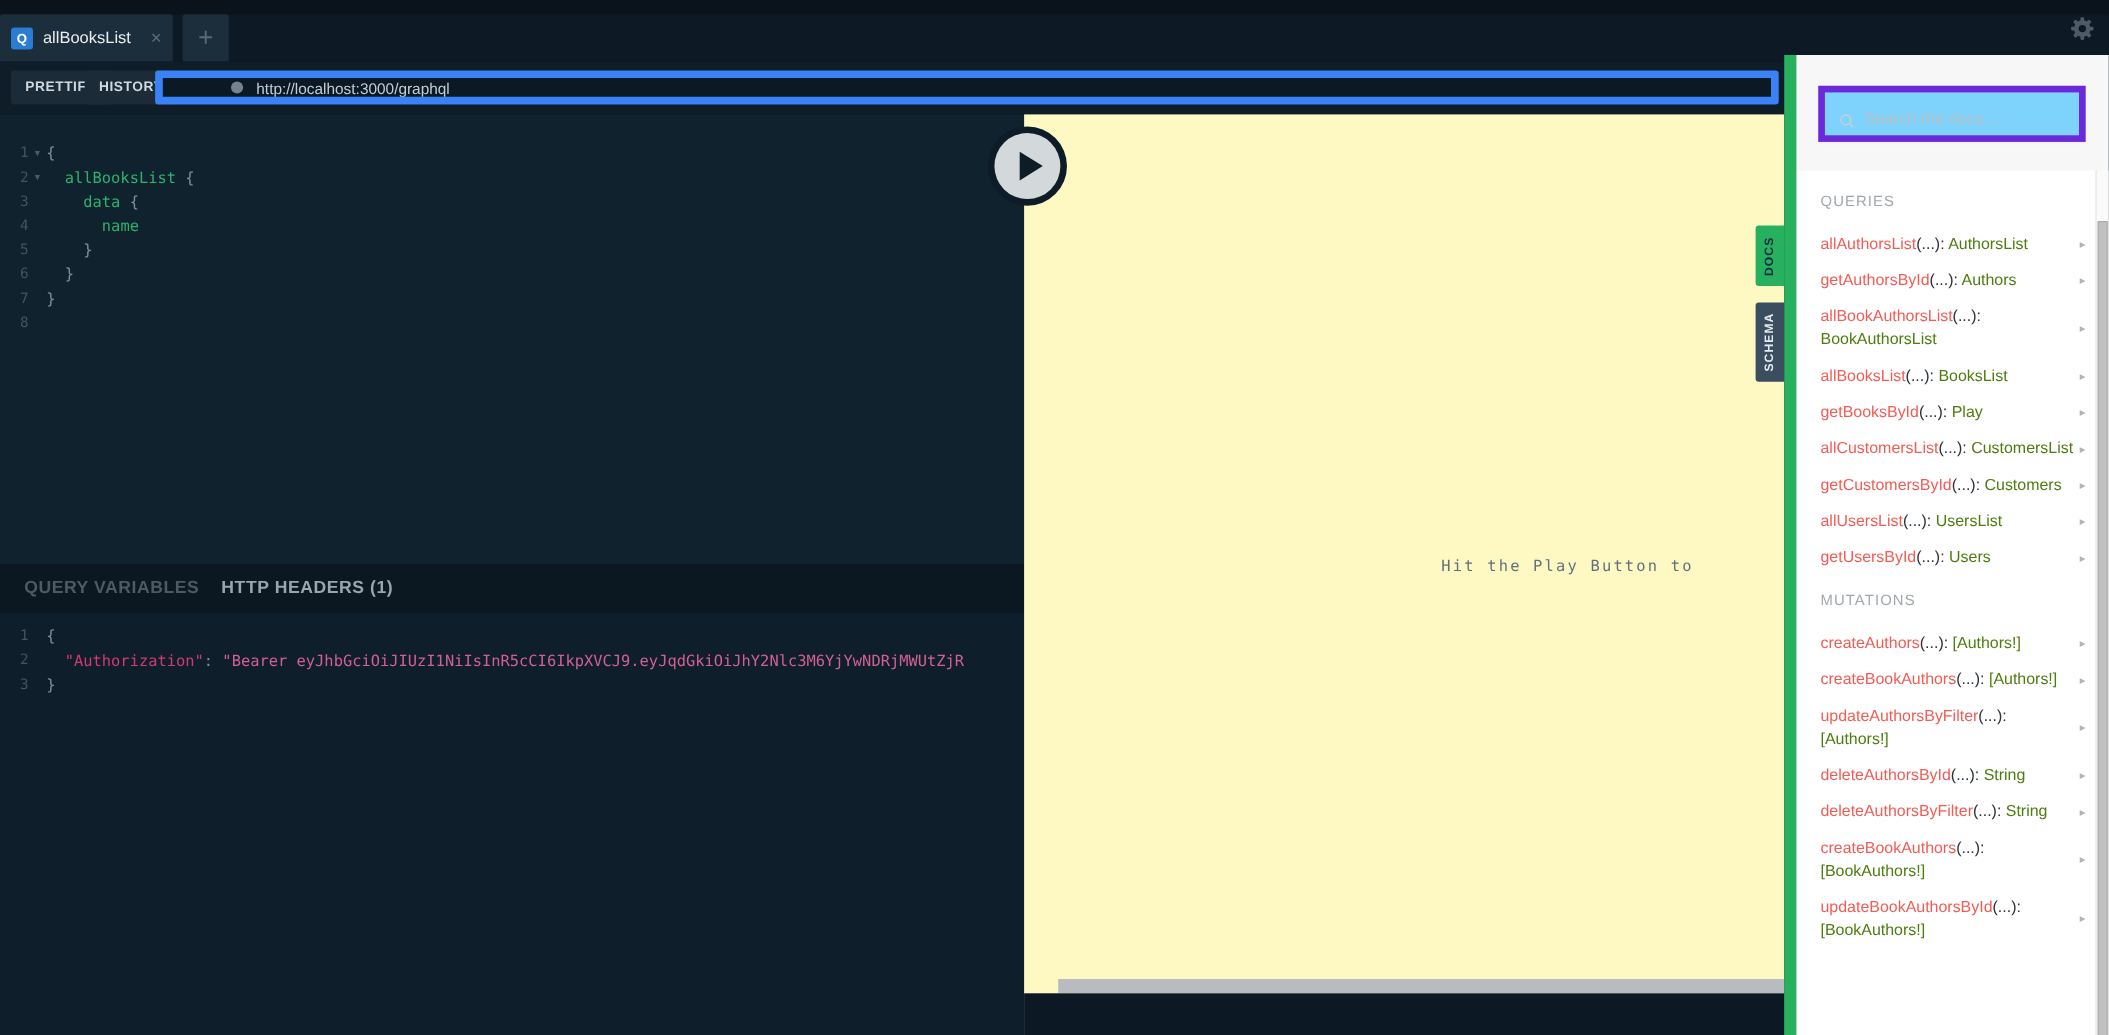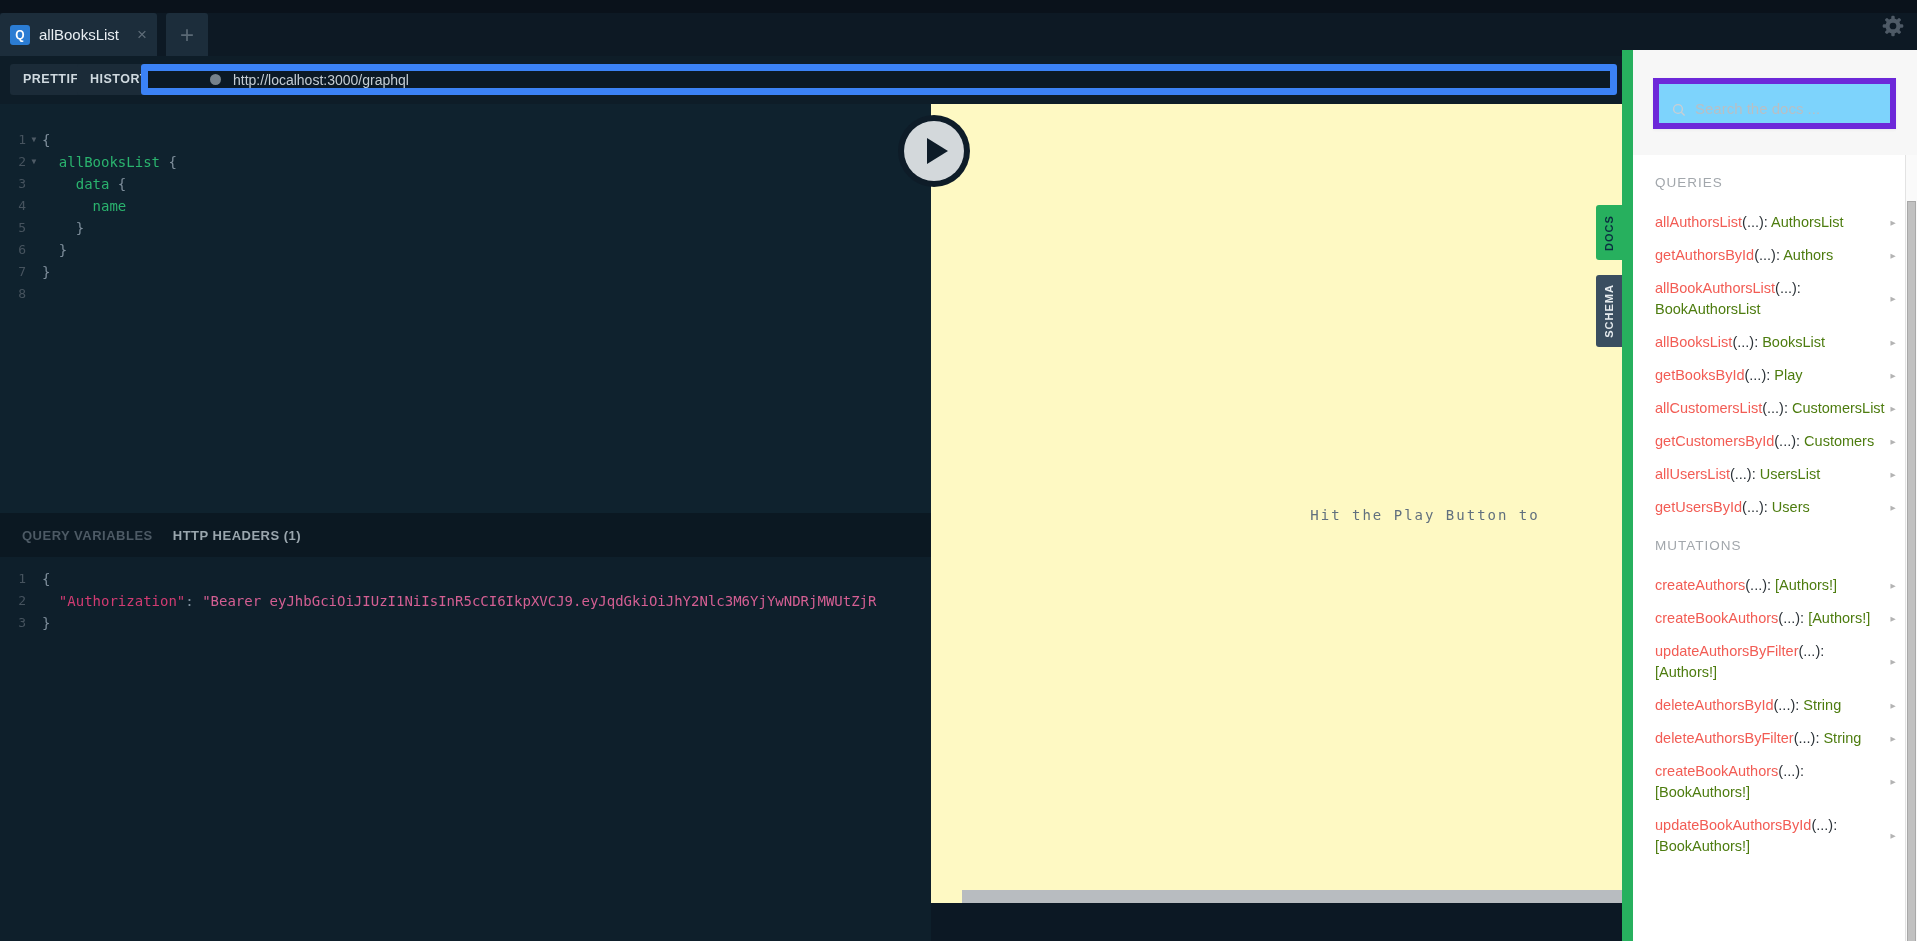--- a/index.html
+++ b/index.html
@@ -29,21 +29,21 @@
   #url-bar { position:absolute; left:141px; top:8px; width:1476px; height:31px; background:#0b1925;
              border:7px solid #3b82f6; border-radius:3px; display:flex; align-items:center; }
   #url-dot { width:11px; height:11px; border-radius:50%; background:#76828c; margin-left:62px; flex:none; }
   #url-input { background:transparent; border:none; outline:none; color:#c4cdd4; font-size:14px;
                font-family:"Liberation Sans", sans-serif; margin-left:12px; width:1300px; }
 
   
   #query-editor { position:absolute; left:0; top:104px; width:931px; height:409px; background:#0f222e; padding-top:25px; }
   #varbar { position:absolute; left:0; top:513px; width:931px; height:44px; background:#0b1822;
             display:flex; align-items:center; padding-left:22px; gap:20px;
-            font-size:13px; font-weight:700; letter-spacing:.5px; }
+            font-size:16px; font-weight:700; letter-spacing:.5px; }
   #qv-label { color:#4d5a65; cursor:pointer; }
   #hh-label { color:#9aa6ae; cursor:pointer; }
   #headers-editor { position:absolute; left:0; top:557px; width:931px; height:384px; background:#0e1f2b;
                     padding-top:11px; overflow:hidden; }
   .code-line { display:flex; height:22px; line-height:22px; font-family:"DejaVu Sans Mono", monospace; font-size:14px; }
   .gutter { width:26px; text-align:right; color:#46535e; font-size:13px; flex:none; }
   .fold { width:16px; text-align:center; color:#4e5b66; font-size:8px; flex:none; }
   .codetext { white-space:pre; }
   .seg-p { color:#7e8e9b; }
   .seg-f { color:#2ab36e; }

